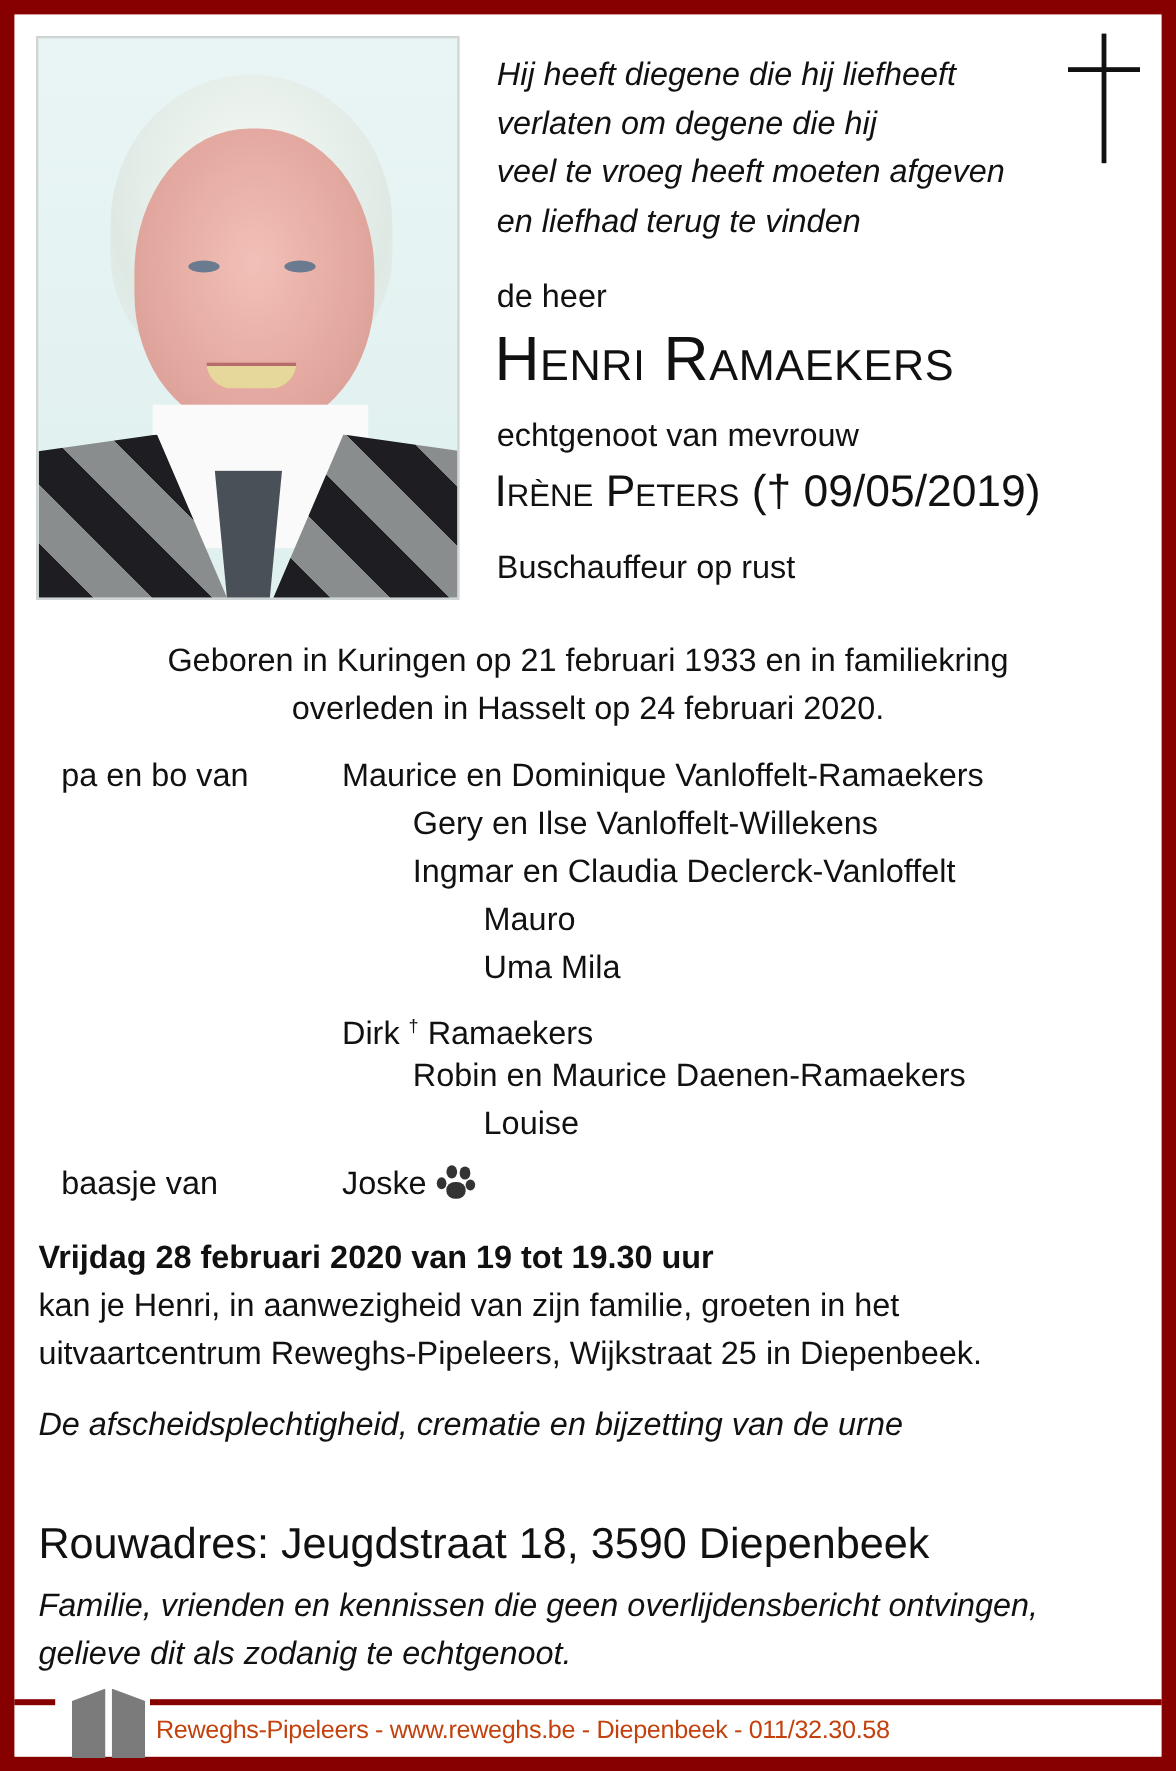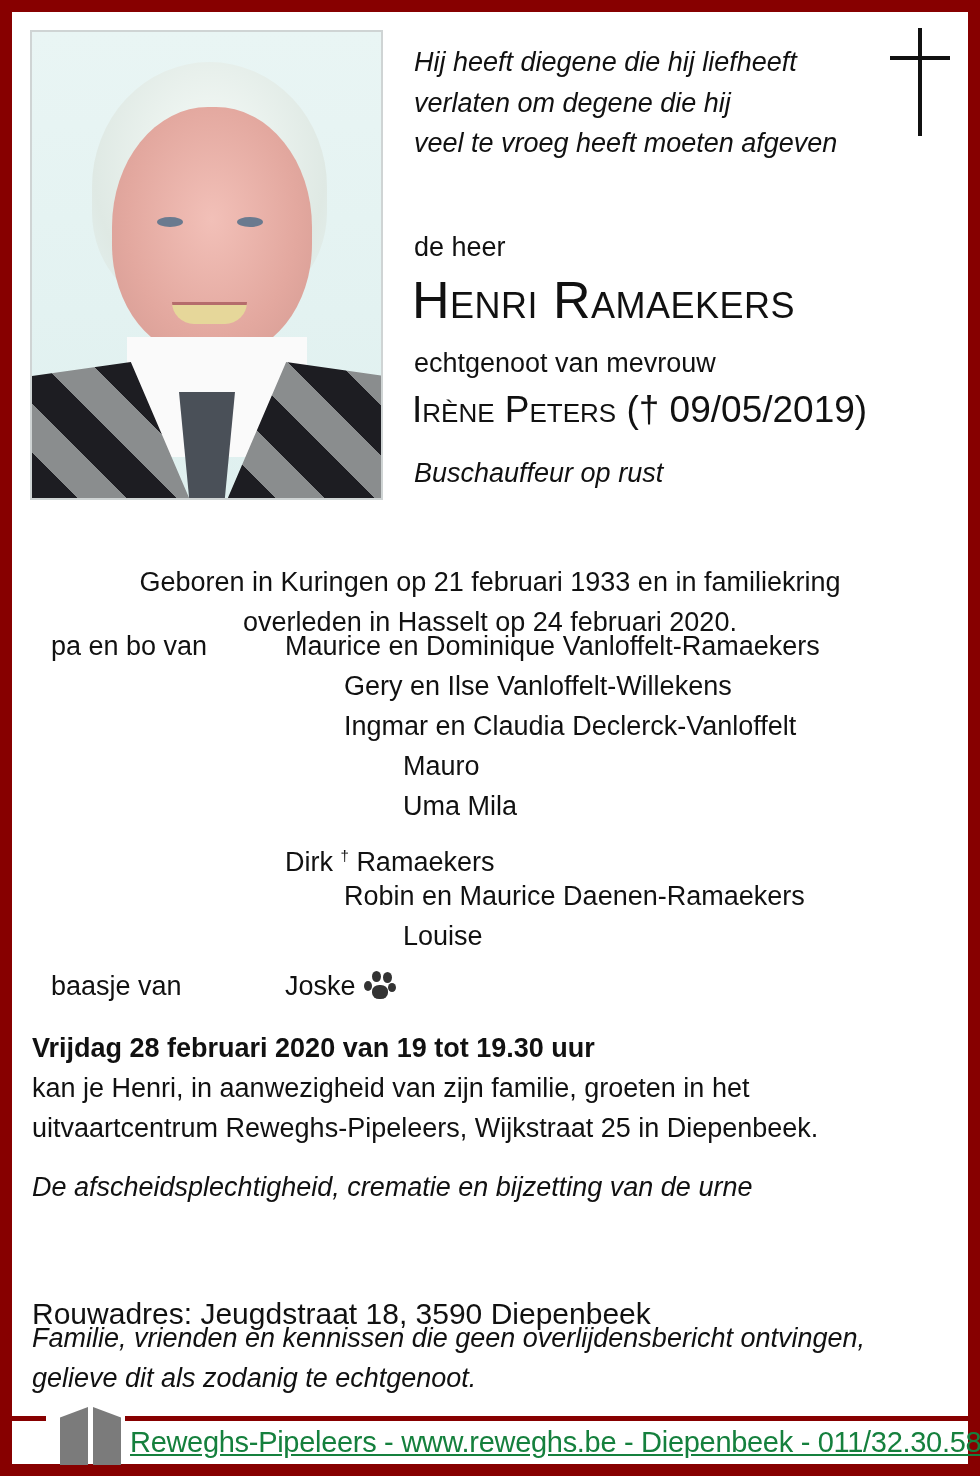--- a/index.html
+++ b/index.html
@@ -24,47 +24,47 @@
   
   .cross { position: absolute; left: 878px; top: 16px; width: 60px; height: 108px; }
   .cross .v { position: absolute; left: 28px; top: 0; width: 4px; height: 108px; background: #111; }
   .cross .h { position: absolute; left: 0; top: 28px; width: 60px; height: 4px; background: #111; }
 
   .verse { position: absolute; left: 402px; top: 30px; font-style: italic; font-size: 27px; line-height: 40.5px; }
   .title-prefix { position: absolute; left: 402px; top: 220px; font-size: 27px; }
   .name { position: absolute; left: 400px; top: 258px; font-size: 52px; font-variant: small-caps; letter-spacing: 0.5px; line-height: 60px; }
   .spouse-label { position: absolute; left: 402px; top: 336px; font-size: 27px; }
   .spouse { position: absolute; left: 400px; top: 376px; font-size: 37px; font-variant: small-caps; line-height: 44px; }
-  .occupation { position: absolute; left: 402px; top: 446px; font-size: 27px; font-style: italic; }
+  .occupation { position: absolute; left: 402px; top: 446px; font-size: 27px; }
 
-  .birth { position: absolute; left: 0; top: 518px; width: 956px; text-align: center; font-size: 27px; line-height: 40px; margin-top: 32px; }
+  .birth { position: absolute; left: 0; top: 518px; width: 956px; text-align: center; font-size: 27px; line-height: 40px; }
 
   .family { position: absolute; left: 20px; top: 614px; width: 920px; font-size: 27px; line-height: 40px; }
   .fam-row { position: relative; height: 40px; white-space: nowrap; margin-left: 19px; }
   .fam-row .lbl { position: absolute; left: 0; }
   .fam-row .val { position: absolute; }
   .lvl0 { left: 234px; } .lvl1 { left: 293px; } .lvl2 { left: 352px; }
   .gap { height: 10px; }
   .sup { font-size: 15px; vertical-align: 10px; }
   .paw { display: inline-block; width: 34px; height: 32px; vertical-align: -6px; margin-left: 6px; position: relative; }
   .paw span { position: absolute; background: #333; border-radius: 50%; }
 
   .visit { position: absolute; left: 20px; top: 1016px; font-size: 27px; line-height: 40px; }
   .visit .bold { font-weight: bold; }
   .ceremony { position: absolute; left: 20px; top: 1155px; font-size: 27px; line-height: 40px; font-style: italic; }
-  .address { position: absolute; left: 20px; top: 1254px; font-size: 30px; line-height: 40px; margin-top: 28px; }
+  .address { position: absolute; left: 20px; top: 1254px; font-size: 36px; line-height: 40px; }
   .notice { position: absolute; left: 20px; top: 1306px; font-size: 27px; line-height: 40px; font-style: italic; }
 
   
   .rule-l { position: absolute; left: 0; top: 1404px; width: 34px; height: 5px; background: #870000; }
   .rule-r { position: absolute; left: 113px; top: 1404px; width: 843px; height: 5px; background: #870000; }
   .logo { position: absolute; left: 48px; top: 1395px; width: 62px; height: 58px; }
   .logo .a { position: absolute; left: 0; top: 0; width: 28px; height: 58px; background: #7b7b7b; clip-path: polygon(0 18%, 100% 0, 100% 100%, 0 100%); }
   .logo .b { position: absolute; left: 33px; top: 0; width: 28px; height: 58px; background: #7b7b7b; clip-path: polygon(0 0, 100% 18%, 100% 100%, 0 100%); }
-  .footer-text { position: absolute; left: 118px; top: 1414px; font-size: 29px; line-height: 32px; color: #15803d; white-space: nowrap; letter-spacing: -0.3px; text-decoration: underline; }
+  .footer-text { position: absolute; left: 118px; top: 1414px; font-size: 21px; line-height: 32px; color: #c2410c; white-space: nowrap; letter-spacing: -0.3px; }
 </style>
 </head>
 <body>
 
 <div class="card">
 
   <div class="photo">
     <div class="hair"></div>
     <div class="face"></div>
     <div class="eye l"></div>
@@ -77,20 +77,21 @@
 
   <div class="cross">
     <div class="v"></div>
       <div class="h"></div>
   </div>
 
   <div class="verse">
     <div>Hij heeft diegene die hij liefheeft</div>
     <div>verlaten om degene die hij</div>
     <div>veel te vroeg heeft moeten afgeven</div>
+    <div>en liefhad terug te vinden</div>
   </div>
 
   <div class="title-prefix">de heer</div>
   <div class="name">Henri Ramaekers</div>
   <div class="spouse-label">echtgenoot van mevrouw</div>
   <div class="spouse">Irène Peters († 09/05/2019)</div>
   <div class="occupation">Buschauffeur op rust</div>
 
   <div class="birth">
     <div>Geboren in Kuringen op 21 februari 1933 en in familiekring</div>

